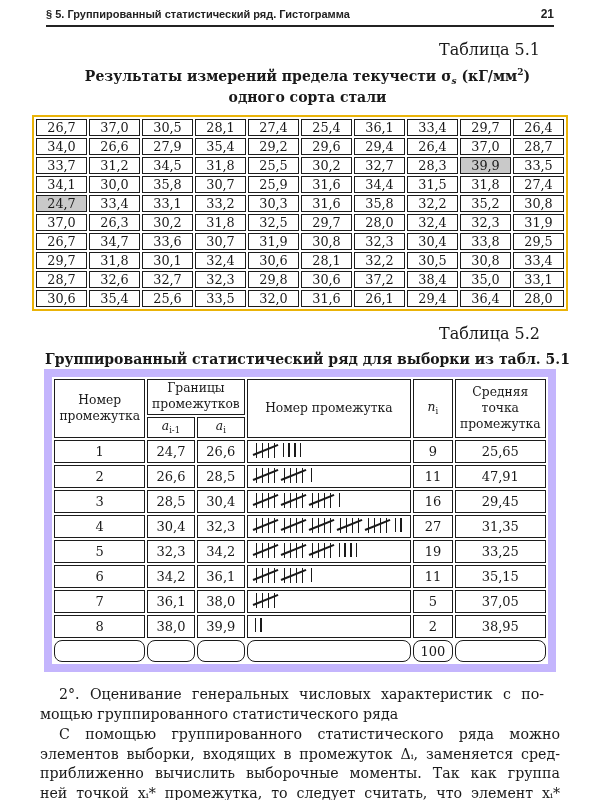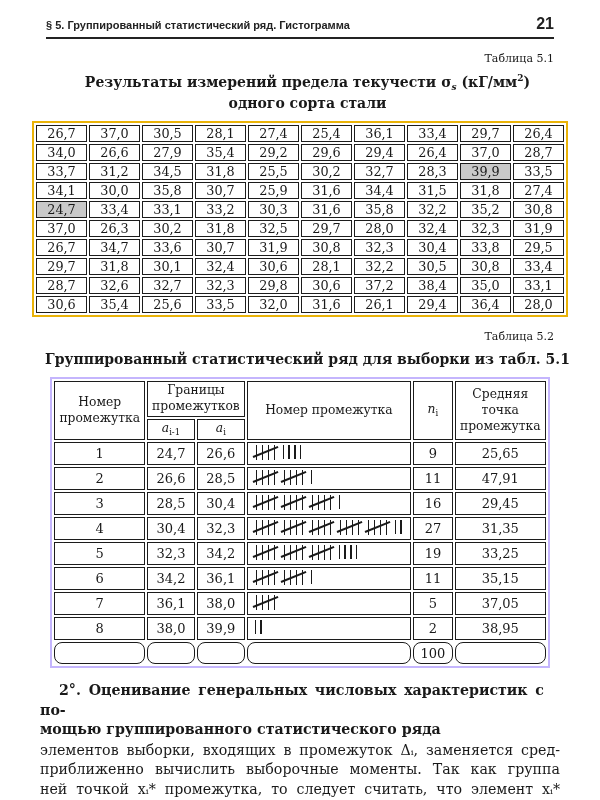--- a/index.html
+++ b/index.html
@@ -7,65 +7,65 @@
     position:relative;width:600px;height:800px;margin:0 auto;background:#ffffff;
     box-sizing:border-box;overflow:hidden;color:#191919;
     font-family:"DejaVu Serif", serif;
   }
   
   .runhead{
     display:flex;justify-content:space-between;align-items:baseline;
     padding:7px 46px 0 46px;
     font-family:"Liberation Sans", sans-serif;font-size:11px;font-weight:700;color:#222;
   }
-  .runhead .pageno{font-size:16px;margin-top:8px;}
+  .runhead .pageno{font-size:12px;}
   .headrule{margin:4px 46px 0 46px;border-top:2px solid #232323;}
 
   
-  .tbl-label{margin:13px 46px 0 40px;text-align:right;font-size:11px;}
+  .tbl-label{margin:13px 60px 0 40px;text-align:right;font-size:16px;}
   .tbl-title{margin-top:7px;text-align:center;font-weight:700;font-size:14px;line-height:1.4;margin-left:15px;}
   .tbl-title sub{font-size:9px;font-style:italic;}
   .tbl-title sup{font-size:9px;}
 
   
   table.t1{
     margin:7px auto 0 auto;border-collapse:separate;border-spacing:2px;
     border:2px solid #eab308;background:#fff;
   }
   .t1 td{
     border:1px solid #1c1c1c;width:47px;height:13px;padding:0 1px;
     text-align:center;font-size:12.8px;white-space:nowrap;
   }
   .t1 td.hl{background:#c9c9c9;}
 
   
   table.t2{
-    margin:8px auto 0 auto;border-collapse:separate;border-spacing:2px;
-    border:2px solid #c4b5fd;background:#fff;
+    margin:0 auto 0 auto;border-collapse:separate;border-spacing:2px;
+    border:8px solid #c4b5fd;background:#fff;
   }
   .t2 th,.t2 td{border:1px solid #1c1c1c;padding:1px 4px;text-align:center;vertical-align:middle;}
   .t2 th{font-weight:400;font-size:12.3px;line-height:1.28;}
   .t2 th i{font-style:italic;}
   .t2 th sub,.t2 td sub{font-size:8.5px;}
   .t2 td{font-size:13px;height:19px;}
   .t2 td.tallycell{text-align:left;padding-left:7px;}
   .t2 .totalrow td{height:18px;border-radius:8px;}
 
   
   .tallywrap{display:inline-flex;align-items:center;}
   .t5{position:relative;display:inline-block;width:20px;height:15px;margin-right:8px;}
   .t5 i{position:absolute;top:0;bottom:0;width:1.6px;background:#1a1a1a;}
   .t5 i:nth-child(1){left:1px}.t5 i:nth-child(2){left:7px}
   .t5 i:nth-child(3){left:13px}.t5 i:nth-child(4){left:19px}
   .t5::after{content:"";position:absolute;left:-3px;top:6.5px;width:27px;height:1.8px;
     background:#1a1a1a;transform:rotate(-22deg);}
   .t1m{display:inline-block;width:1.6px;height:14px;background:#1a1a1a;margin-right:4px;}
 
   
-  .sec-head{margin:13px 56px 0 40px;font-weight:700;font-size:14.2px;line-height:1.38;}
+  .sec-head{margin:13px 56px 0 40px;font-weight:400;font-size:14.2px;line-height:1.38;}
   .body-par{margin:1px 40px 0 40px;font-size:14.2px;line-height:1.38;}
   .jline{text-align:justify;text-align-last:justify;}
   .indent{text-indent:19px;}
 </style>
 </head>
 <body>
 
 <div class="page">
 
   <div class="runhead">
@@ -432,19 +432,20 @@
       </tr>
     </tbody>
   </table>
 
   <div class="sec-head">
     <div class="jline indent">2°. Оценивание генеральных числовых характеристик с по-</div>
     <div>мощью группированного статистического ряда</div>
   </div>
 
   <div class="body-par">
+    <div class="jline indent">С помощью группированного статистического ряда можно</div>
     <div class="jline">элементов выборки, входящих в промежуток Δᵢ, заменяется сред-</div>
     <div class="jline">приближенно вычислить выборочные моменты. Так как группа</div>
     <div class="jline">ней точкой xᵢ* промежутка, то следует считать, что элемент xᵢ*</div>
 
   </div>
 
 </div>
 
 </body></html>

